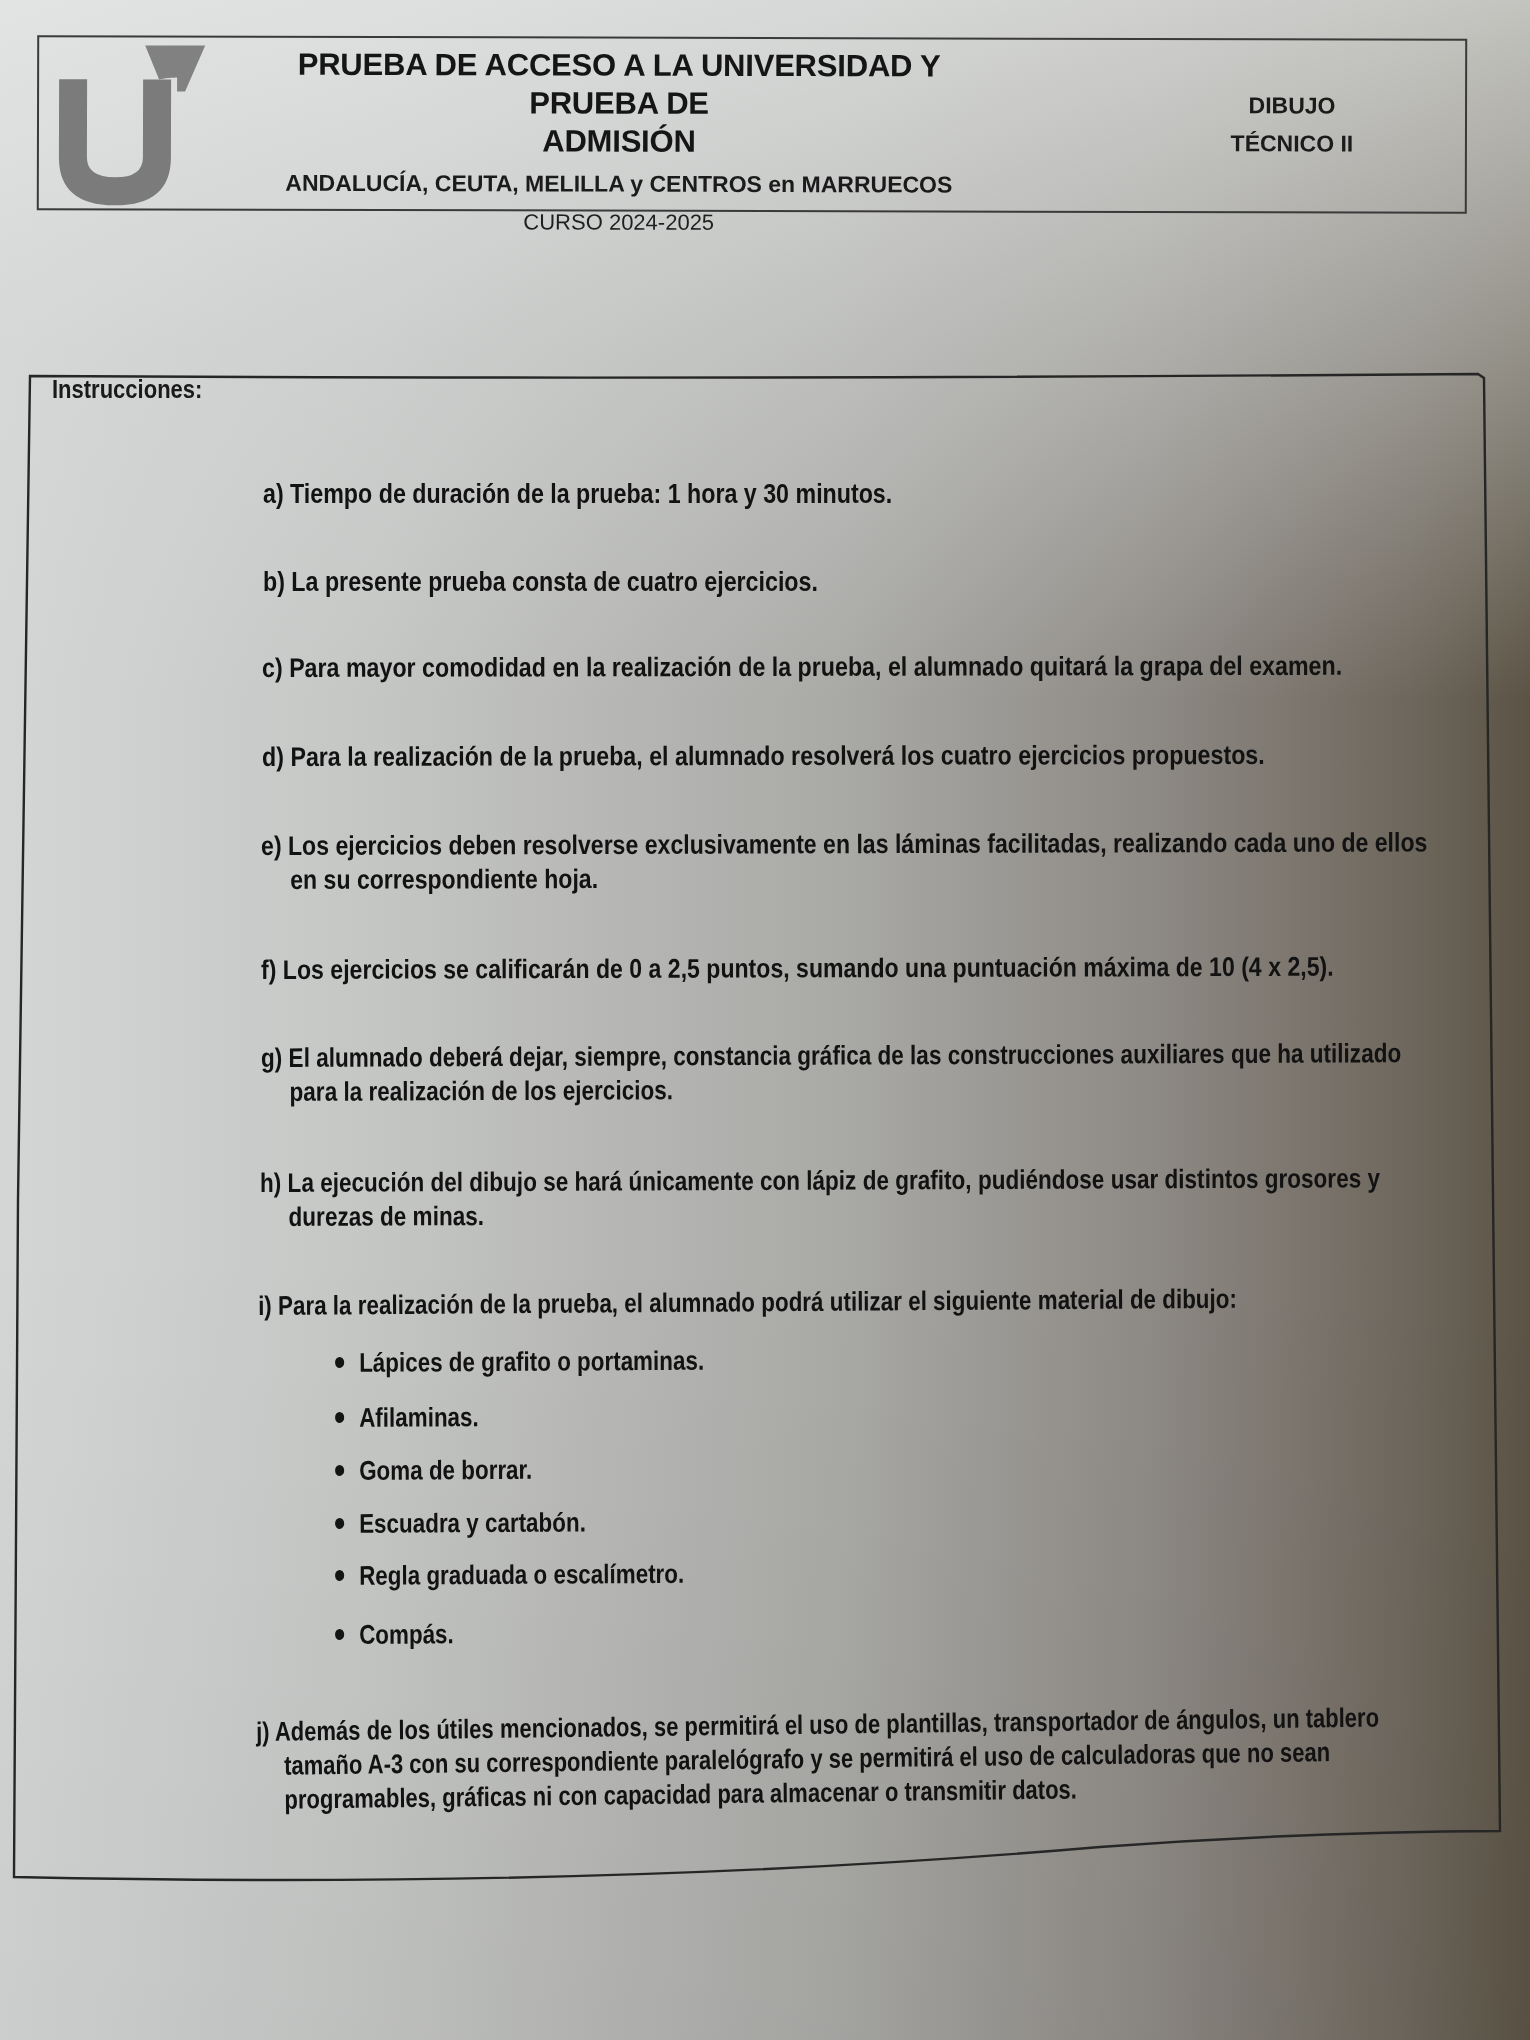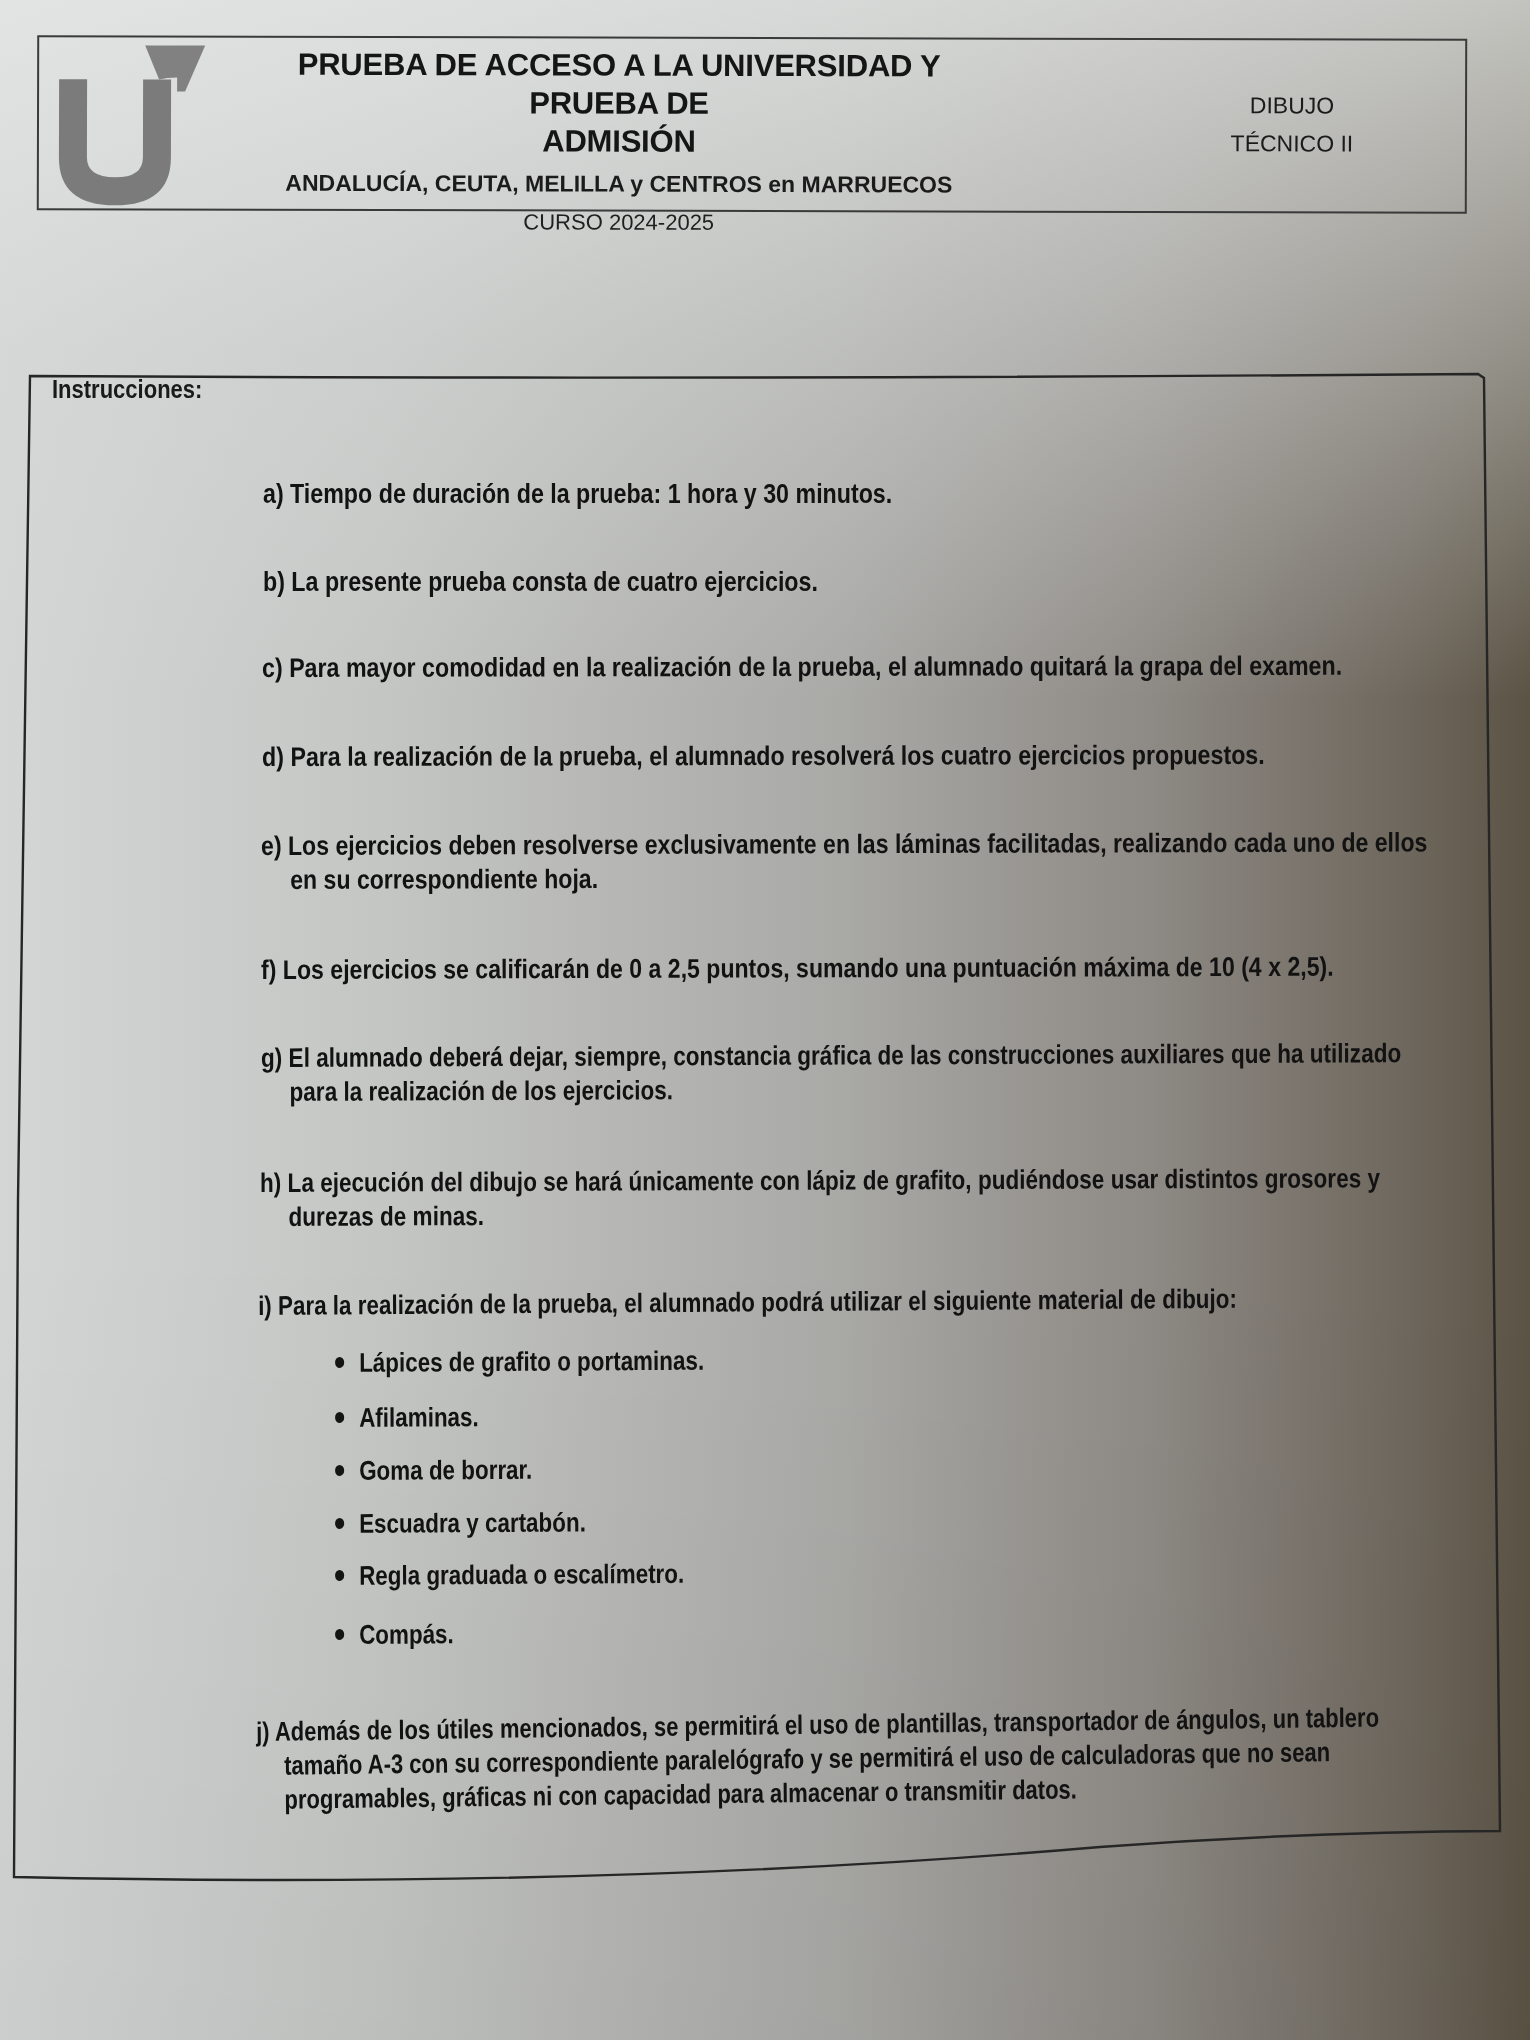--- a/index.html
+++ b/index.html
@@ -42,21 +42,21 @@
       color: #151515;
     }
     .title-region {
       font-size: 23px; font-weight: bold; margin-top: 10px; color: #1b1b1b;
     }
     .title-course {
       font-size: 22px; margin-top: 12px; color: #1f1f1f;
     }
     .subject {
       position: absolute; left: 1178px; top: 46px; width: 150px;
-      text-align: center; font-size: 23px; font-weight: normal; line-height: 38px; color: #1b1b1b;
+      text-align: center; font-size: 23px; font-weight: bold; line-height: 38px; color: #1b1b1b;
     }
 
     
     .instr-box-svg {
       position: absolute; left: 0; top: 0; width: 1530px; height: 2040px; pointer-events: none;
     }
     .instr-heading {
       position: absolute; left: 52px; top: 375px;
       font-size: 25px; font-weight: bold; color: #1a1a1a;
       transform: scaleX(0.88); transform-origin: left top;

